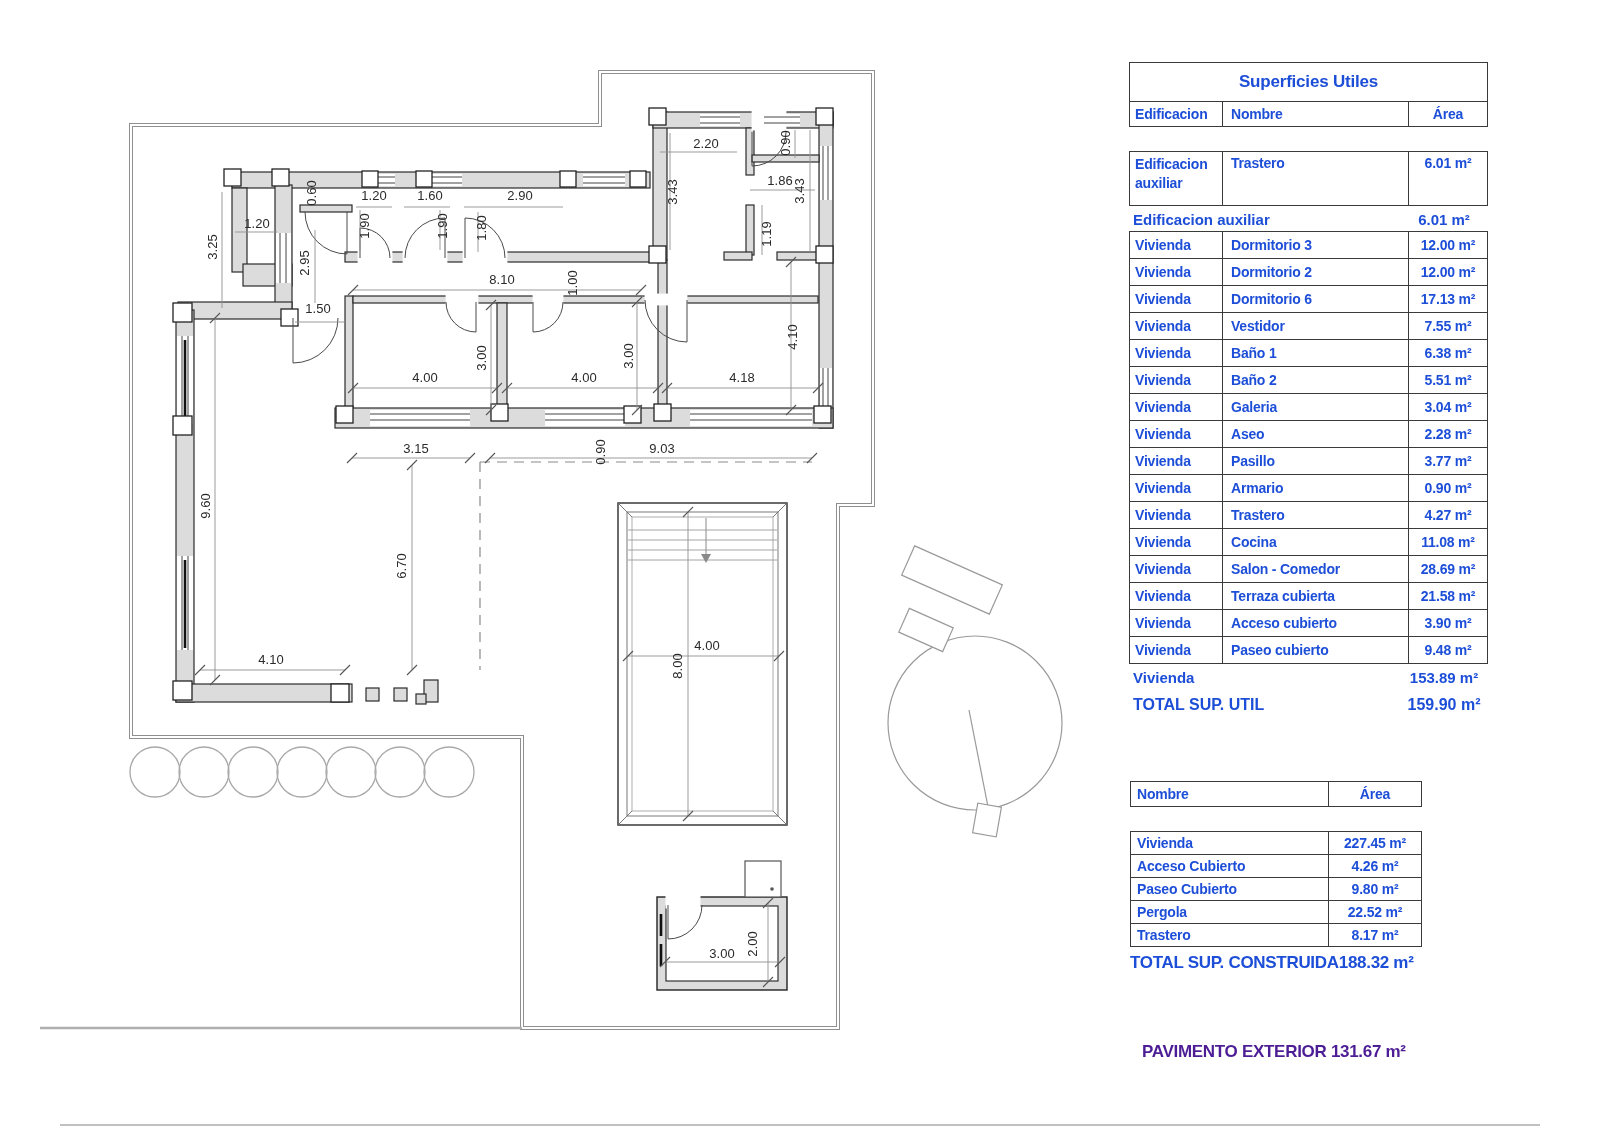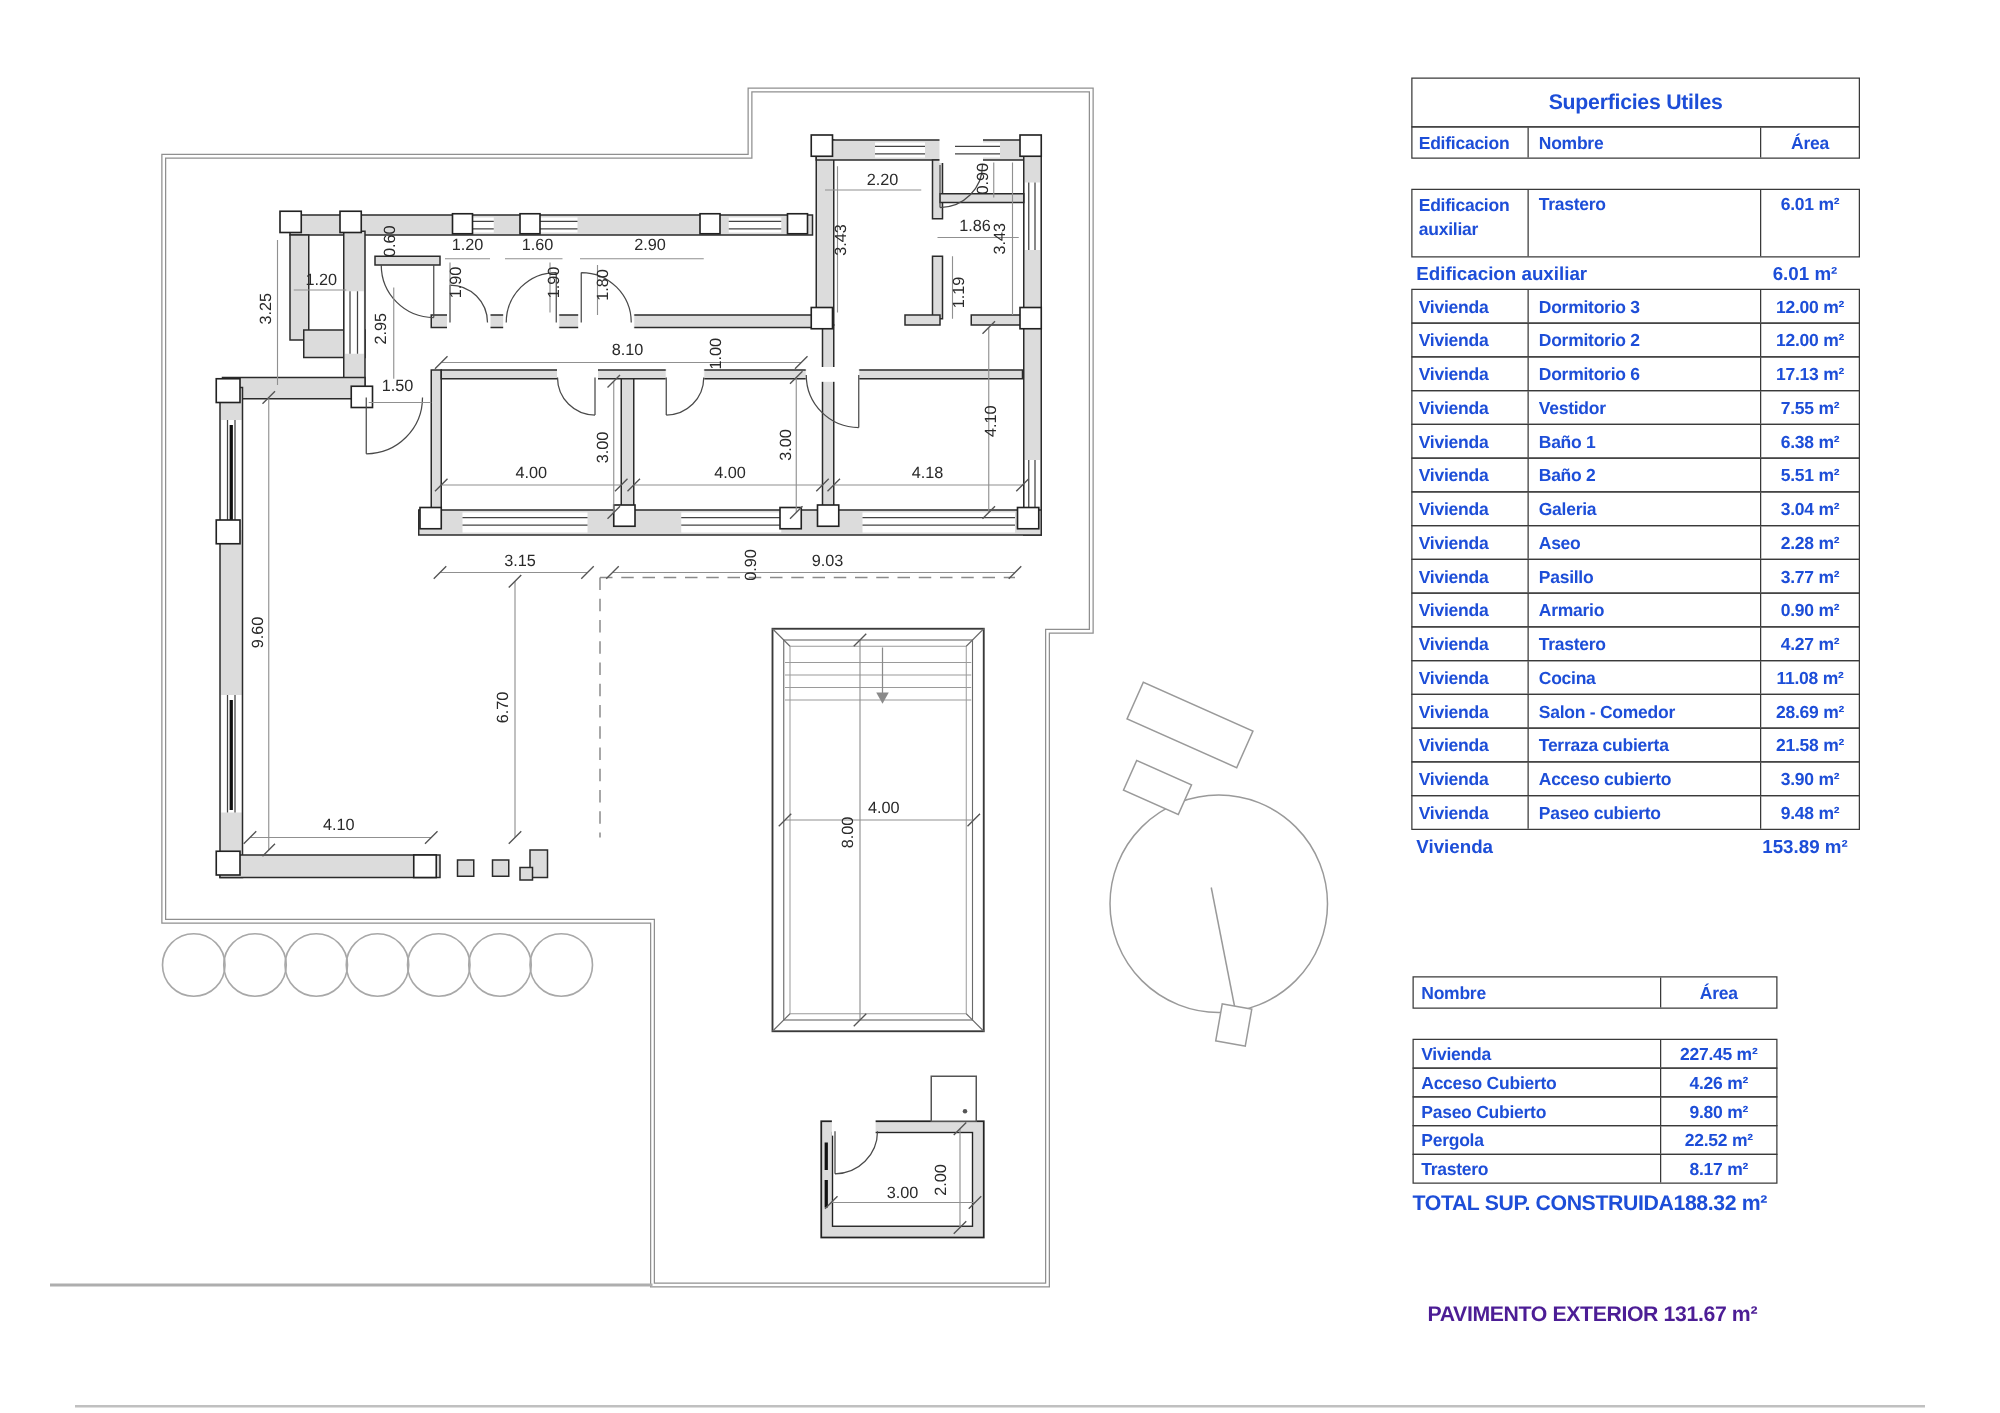--- a/index.html
+++ b/index.html
@@ -355,20 +355,24 @@
         <div class="row">
       <div class="c ce">Vivienda</div>
       <div class="c cn">Paseo cubierto</div>
       <div class="c ca ctr">9.48 m²</div>
     </div>
       </div>
   <div class="sub">
     <div class="sl">Vivienda</div>
     <div class="sa">153.89 m²</div>
   </div>
+  <div class="sub total">
+    <div class="sl">TOTAL SUP. UTIL</div>
+    <div class="sa">159.90 m²</div>
+  </div>
 </div>
 
 <div class="tblwrap t2">
   <div class="cols">
     <div class="c cn">Nombre</div>
     <div class="c ca ctr">Área</div>
   </div>
   <div class="gap2"></div>
   <div>
         <div class="row">

